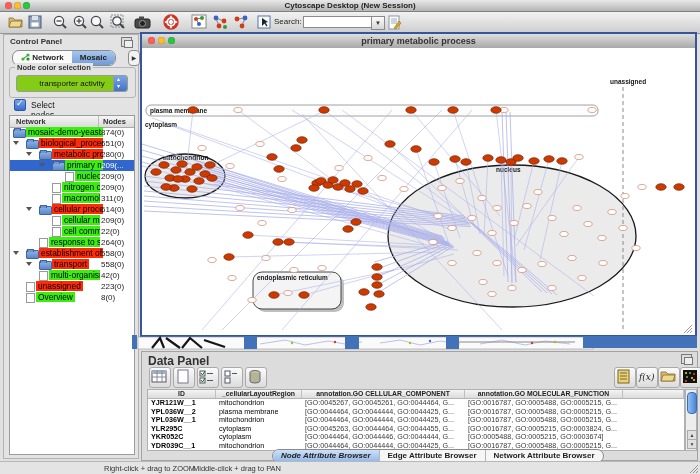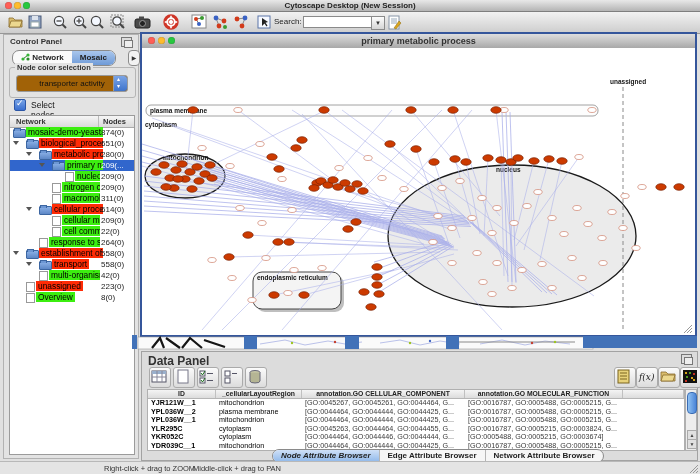--- a/index.html
+++ b/index.html
@@ -28,21 +28,21 @@
   .float-ico{position:absolute;width:9px;height:8px;border:1px solid #777;background:#ddd;}
   .float-ico:after{content:"";position:absolute;left:2px;top:2px;width:7px;height:6px;border:1px solid #777;background:#eee;}
   #cp-tabs{position:absolute;left:8px;top:15px;height:14px;display:flex;border:1px solid #8b8b8b;
     border-radius:7px;overflow:hidden;background:#fafafa;}
   #cp-tabs .seg{font-size:8px;font-weight:bold;line-height:14px;padding:0 8px;color:#222;}
   #cp-tabs .seg.sel{background:linear-gradient(#a9c6ec,#6f9bd8);}
   #cp-tab-more{position:absolute;left:124px;top:15px;width:10px;height:14px;border:1px solid #8b8b8b;border-radius:4px;
     background:#f2f2f2;font-size:6px;line-height:14px;text-align:center;color:#333;}
   #ncs-group{position:absolute;left:5px;top:32px;width:125px;height:29px;border:1px solid #b5b5b5;border-radius:3px;}
   #ncs-label{position:absolute;left:5px;top:-5px;background:#e3e3e3;padding:0 2px;font-size:7.5px;font-weight:bold;color:#333;}
-  #ncs-combo{position:absolute;left:6px;top:7px;width:110px;height:15px;background:#a16207;border:1px solid #9a9a9a;
+  #ncs-combo{position:absolute;left:6px;top:7px;width:110px;height:15px;background:#84cc16;border:1px solid #9a9a9a;
     border-radius:3px;font-size:8px;line-height:15px;text-align:center;color:#111;}
   #ncs-combo .cap{position:absolute;right:0;top:0;width:13px;height:100%;border-left:1px solid #9a9a9a;
     background:linear-gradient(#7aa4e6,#3f74cc);border-radius:0 3px 3px 0;}
   #ncs-combo .cap:before{content:"\25B4";position:absolute;left:3px;top:-4px;font-size:6px;color:#fff;}
   #ncs-combo .cap:after{content:"\25BE";position:absolute;left:3px;top:3px;font-size:6px;color:#fff;}
   #sel-nodes{position:absolute;left:10px;top:64px;height:11px;}
   #sel-cb{position:absolute;left:0;top:0;width:10px;height:10px;border-radius:2px;
     background:linear-gradient(#76a2e6,#3a6fd0);border:1px solid #2c56a6;}
   #sel-cb:after{content:"\2713";position:absolute;left:1px;top:-2px;color:#fff;font-size:9px;}
   #sel-label{position:absolute;left:17px;top:1px;font-size:8.5px;color:#111;}

